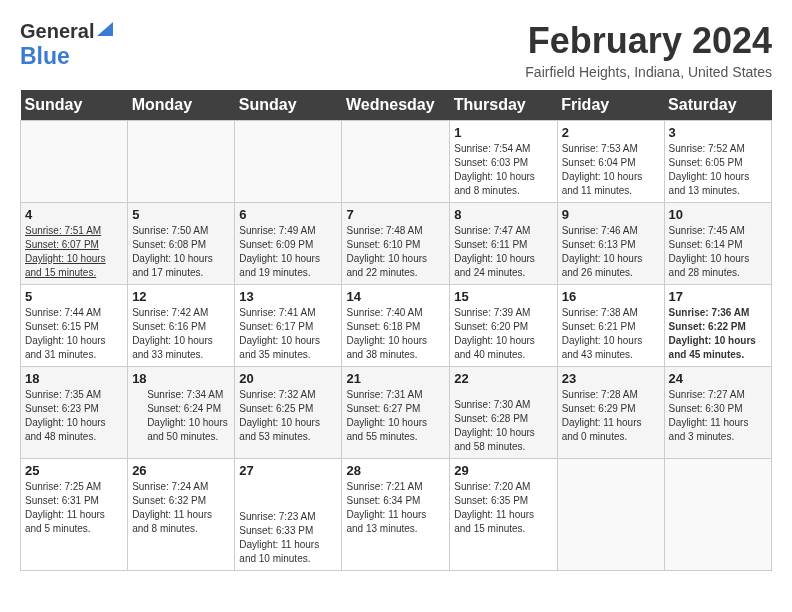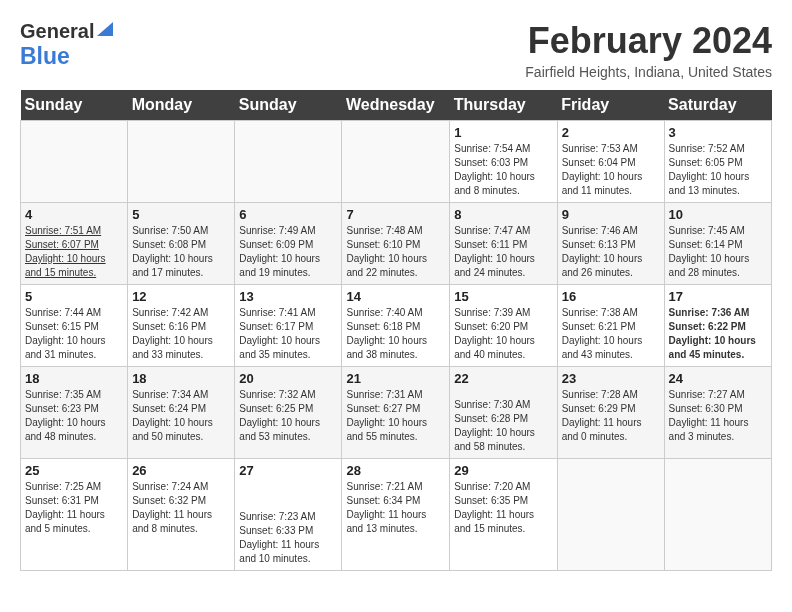--- a/index.html
+++ b/index.html
@@ -247,21 +247,21 @@
       <tr>
         <td>
           <div class="day-num">18</div>
           <div class="day-detail" style="white-space: pre-line;">Sunrise: 7:35 AM
 Sunset: 6:23 PM
 Daylight: 10 hours
 and 48 minutes.</div>
         </td>
         <td>
           <div class="day-num">18</div>
-          <div class="day-detail" style="white-space: pre-line;">Sunrise: 7:34 AM
+          <div class="day-detail" style="white-space: pre-line; margin-left: 15px;">Sunrise: 7:34 AM
 Sunset: 6:24 PM
 Daylight: 10 hours
 and 50 minutes.</div>
         </td>
         <td>
           <div class="day-num">20</div>
           <div class="day-detail" style="white-space: pre-line;">Sunrise: 7:32 AM
 Sunset: 6:25 PM
 Daylight: 10 hours
 and 53 minutes.</div>

